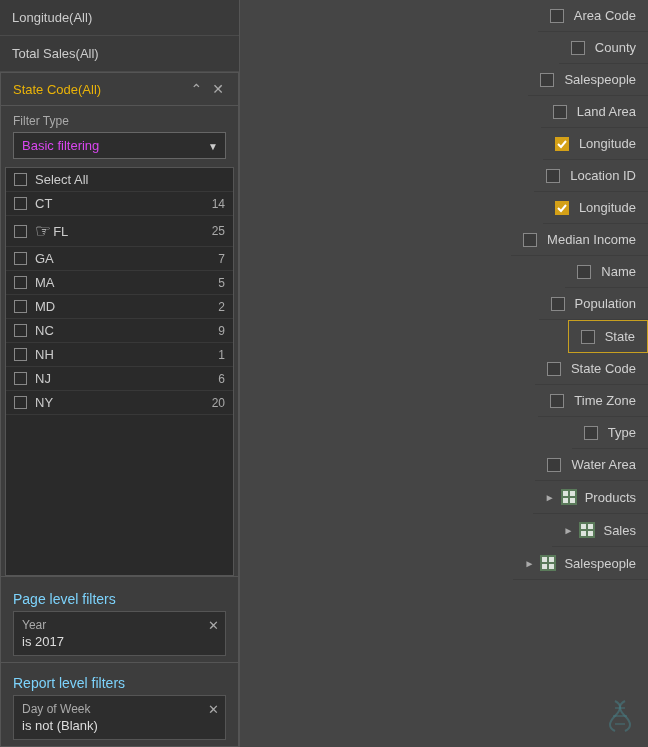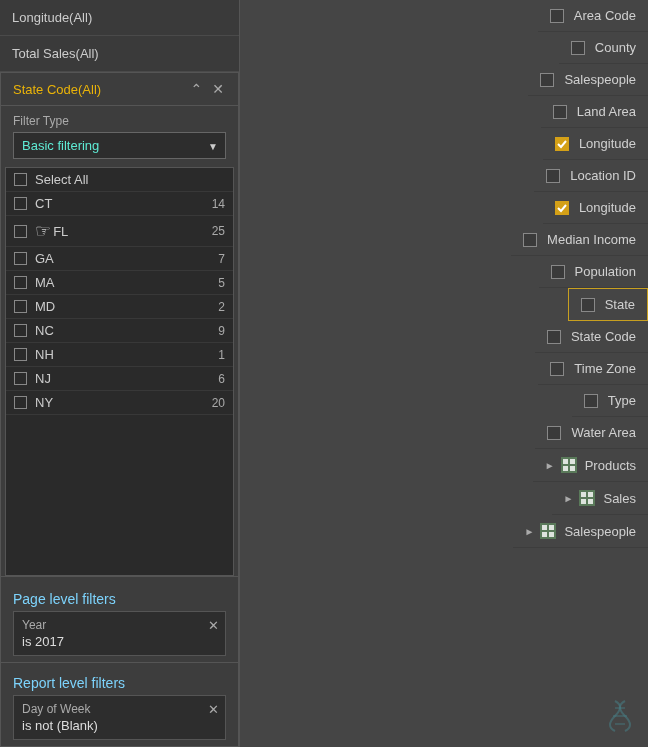--- a/index.html
+++ b/index.html
@@ -76,21 +76,21 @@
       color: #aaa;
     }
     .select-wrapper {
       position: relative;
       margin: 0 12px 8px;
     }
     .select-wrapper select {
       width: 100%;
       background: #2d2d2d;
       border: 1px solid #666;
-      color: #5eead4;
+      color: #d946ef;
       padding: 5px 24px 5px 8px;
       font-size: 13px;
       appearance: none;
       -webkit-appearance: none;
       cursor: pointer;
     }
     .select-arrow {
       position: absolute;
       right: 8px;
       top: 50%;
@@ -405,20 +405,24 @@
       <div class="field-checkbox checked">
         <svg width="10" height="10" viewBox="0 0 10 10">
             <polyline points="1,5 4,8 9,2" stroke="#fff" stroke-width="2" fill="none"></polyline>
           </svg>
       </div>
       <span class="field-name">Longitude</span>
     </div>
     <div class="field-row">
       <div class="field-checkbox"></div>
       <span class="field-name">Median Income</span>
+    </div>
+    <div class="field-row">
+      <div class="field-checkbox"></div>
+      <span class="field-name">Name</span>
     </div>
     <div class="field-row">
       <div class="field-checkbox"></div>
       <span class="field-name">Population</span>
     </div>
 
     <div class="field-row highlighted">
       <div class="field-checkbox"></div>
       <span class="field-name">State</span>
     </div>

